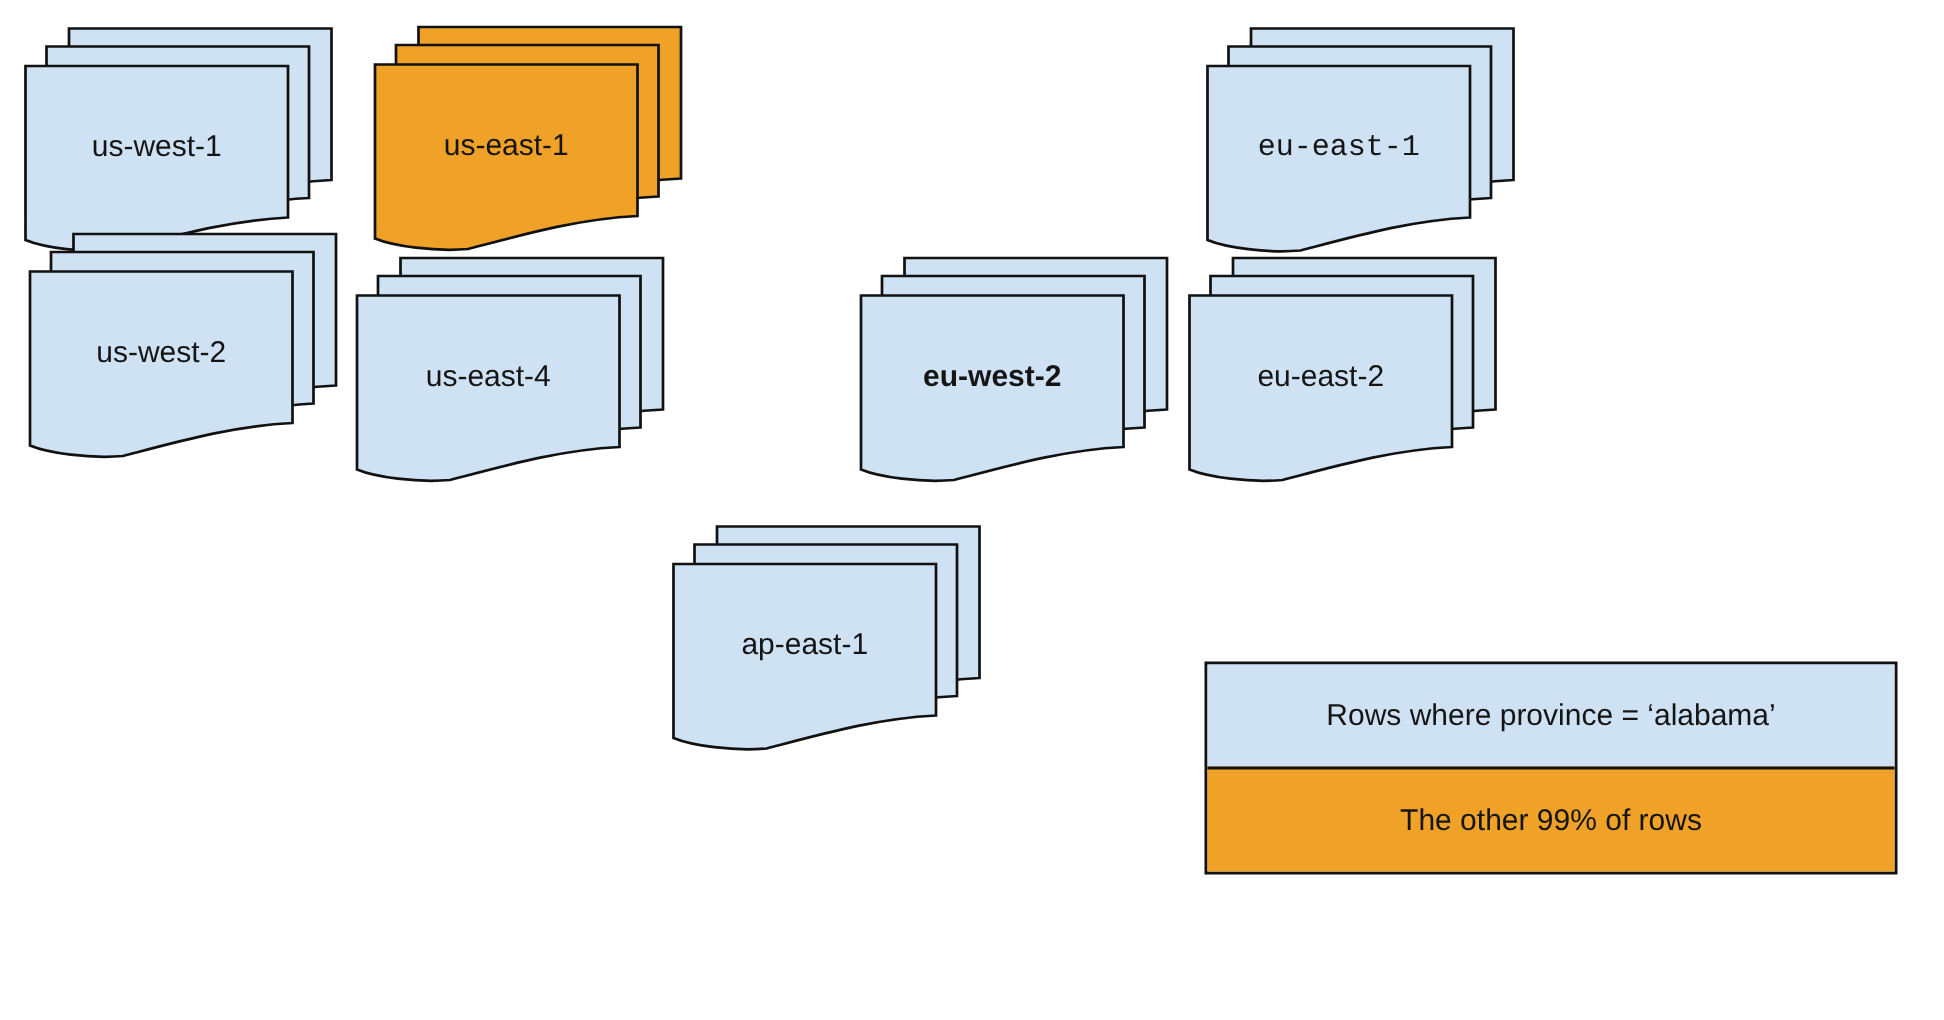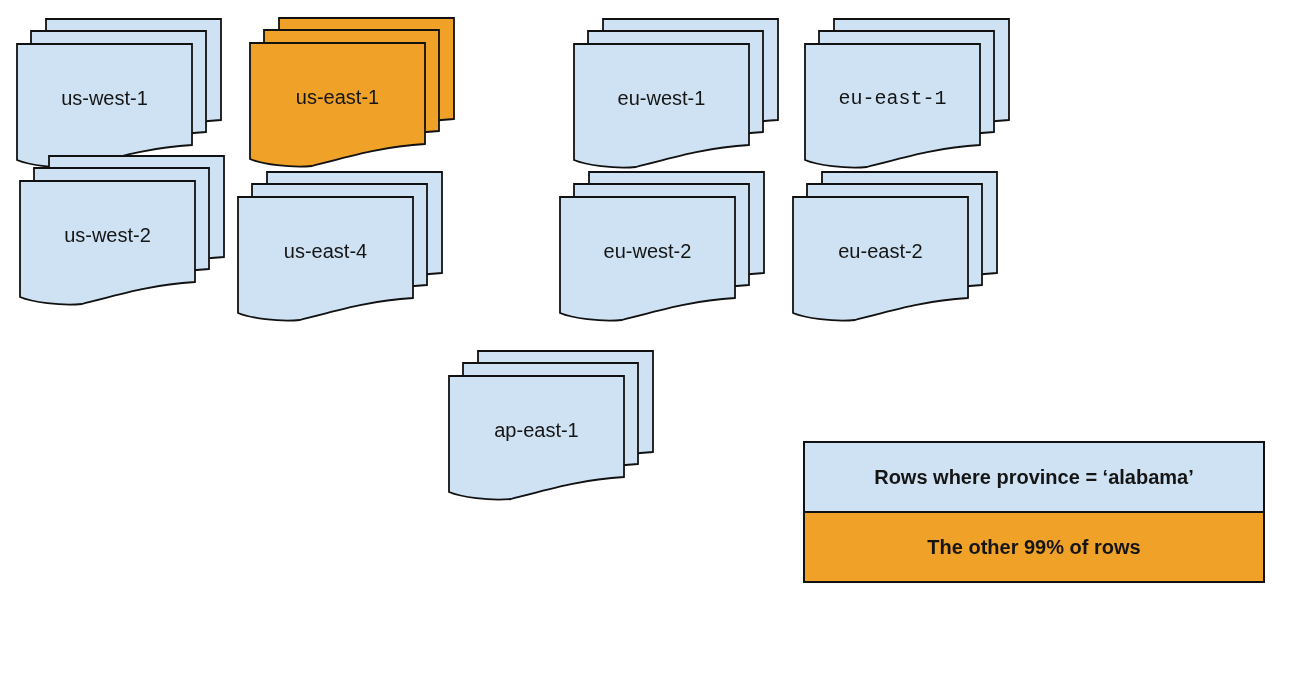--- a/index.html
+++ b/index.html
@@ -45,37 +45,36 @@
     pointer-events: none;
   }
 
   
   .p-usw1 { left: 17px;  top: 19px;  }
   .p-use1 { left: 250px; top: 18px;  }
   .p-euw1 { left: 574px; top: 19px;  }
   .p-eue1 { left: 805px; top: 19px; font-family: Liberation Mono, monospace;  }
   .p-usw2 { left: 20px;  top: 156px; }
   .p-use2 { left: 238px; top: 172px; }
-  .p-euw2 { left: 560px; top: 172px; }
+  .p-euw2 { left: 574px; top: 172px; font-weight: bold; }
   .p-eue2 { left: 793px; top: 172px; text-align: center; }
   .p-ape1 { left: 402px; top: 351px; margin-left: 47px; }
   .p-ape2 { left: 390px; top: 503px; }
 
   
   .legend {
     position: absolute;
     left: 803px;
     top: 441px;
     width: 462px;
     height: 142px;
     box-sizing: border-box;
     border: 2px solid var(--stroke, #111111);
     display: flex;
     flex-direction: column;
-    font-weight: bold;
   }
   .legend-row {
     flex: 1;
     display: flex;
     align-items: center;
     justify-content: center;
     font-size: 20px;
     color: var(--text, #151515);
     white-space: nowrap;
   }
@@ -105,28 +104,20 @@
 
   <div class="stack p-use1 orange">
     <svg viewBox="0 0 205 150" width="205" height="150">
       <use href="#doc-shape" x="29" y="0"></use>
       <use href="#doc-shape" x="14" y="12"></use>
       <use href="#doc-shape" x="0" y="25"></use>
     </svg>
     <span class="stack-label">us-east-1</span>
   </div>
 
-  <div class="stack p-euw1">
-    <svg viewBox="0 0 205 150" width="205" height="150">
-      <use href="#doc-shape" x="29" y="0"></use>
-      <use href="#doc-shape" x="14" y="12"></use>
-      <use href="#doc-shape" x="0" y="25"></use>
-    </svg>
-    <span class="stack-label">eu-west-1</span>
-  </div>
 
   <div class="stack p-eue1">
     <svg viewBox="0 0 205 150" width="205" height="150">
       <use href="#doc-shape" x="29" y="0"></use>
       <use href="#doc-shape" x="14" y="12"></use>
       <use href="#doc-shape" x="0" y="25"></use>
     </svg>
     <span class="stack-label">eu-east-1</span>
   </div>
 

